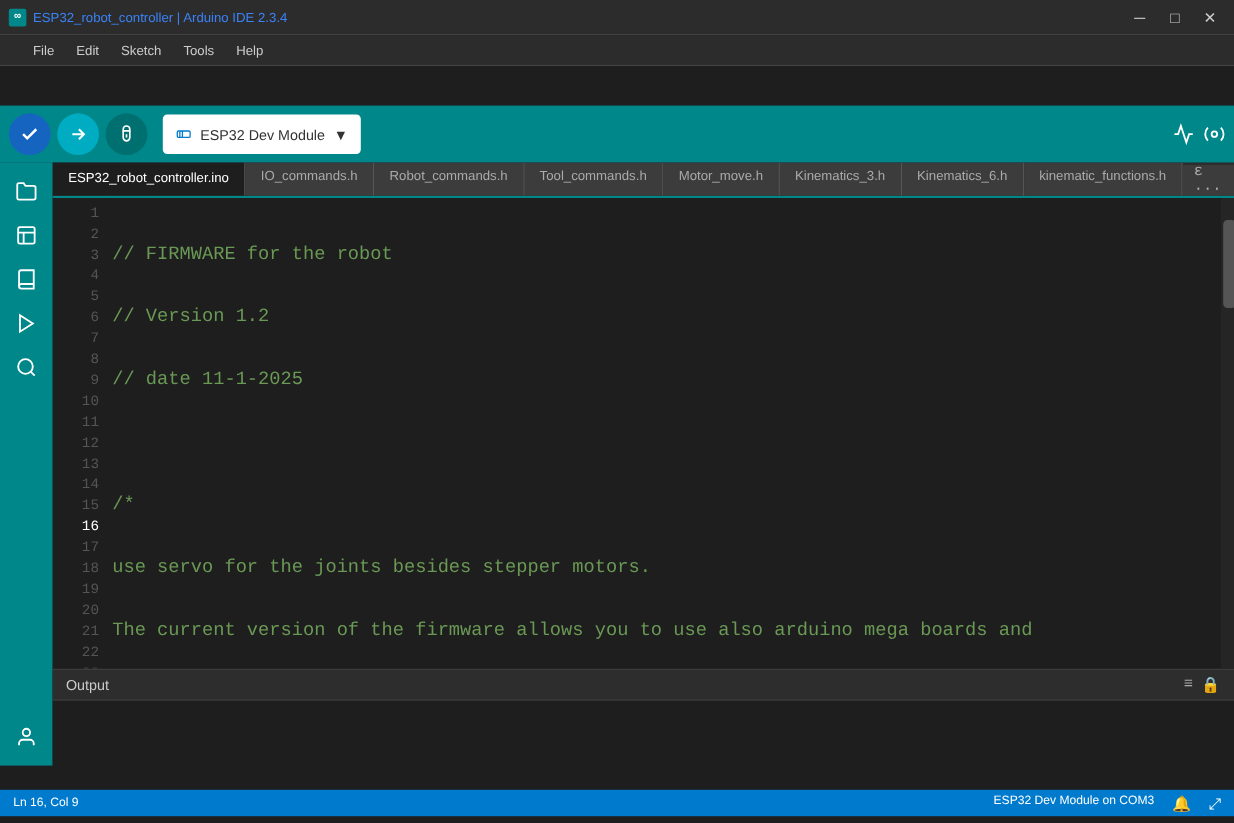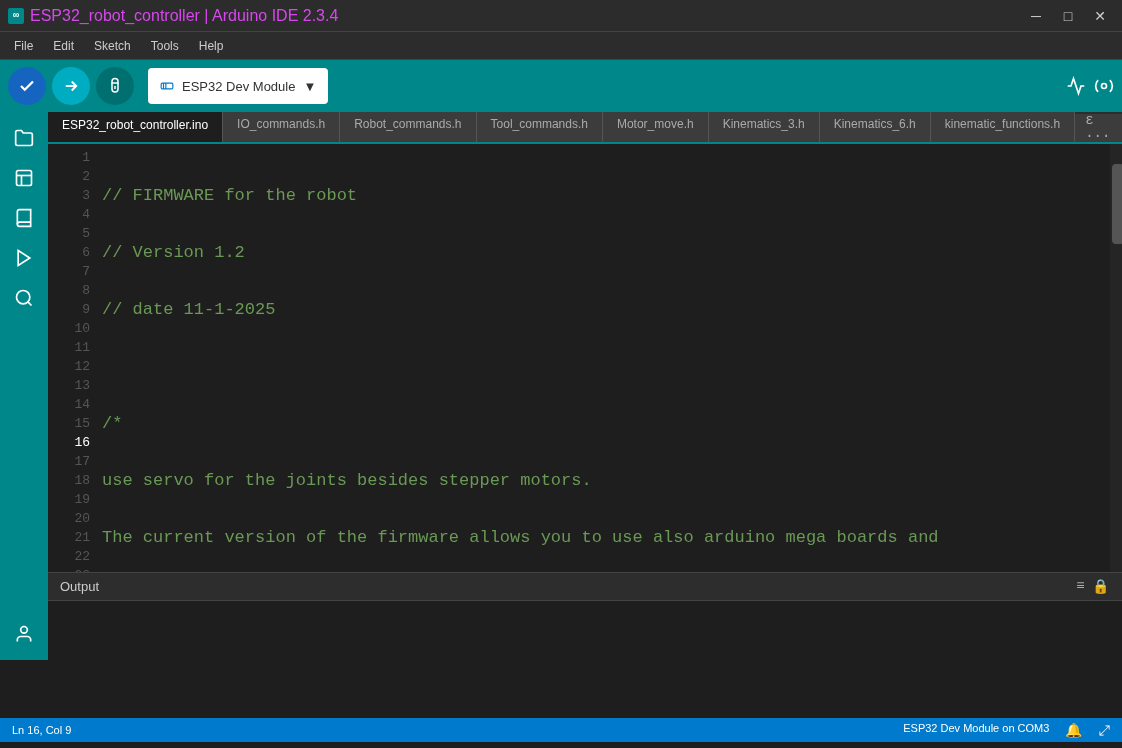--- a/index.html
+++ b/index.html
@@ -10,43 +10,44 @@
       height: 32px;
       background: #2c2c2c;
       display: flex;
       align-items: center;
       justify-content: space-between;
       padding: 0 8px;
       border-bottom: 1px solid #444;
     }
     #titlebar-left { display: flex; align-items: center; gap: 6px; }
     #titlebar-icon { width: 16px; height: 16px; background: #00878A; border-radius: 2px; display: flex; align-items: center; justify-content: center; color: white; font-size: 10px; font-weight: bold; flex-shrink: 0; }
-    #titlebar-text { color: #d946ef; font-size: 16px; font-family: Segoe UI, Arial, sans-serif; }
+    #titlebar-text { color: #3b82f6; font-size: 12px; font-family: Segoe UI, Arial, sans-serif; }
     #titlebar-controls { display: flex; gap: 4px; }
     .title-btn { width: 28px; height: 20px; background: transparent; border: none; cursor: pointer; color: #ccc; font-size: 14px; display: flex; align-items: center; justify-content: center; font-family: Arial, sans-serif; }
 
     
     #menubar {
       height: 28px;
       background: #2c2c2c;
       display: flex;
       align-items: center;
-      padding: 0 4px;
+      padding: 0 20px;
       border-bottom: 1px solid #444;
     }
     .menu-item { color: #ccc; font-size: 12px; font-family: Segoe UI, Arial, sans-serif; padding: 4px 10px; cursor: pointer; }
 
     
     #toolbar {
       height: 52px;
       background: #00878A;
       display: flex;
       align-items: center;
       padding: 0 8px;
       gap: 6px;
+      margin-top: 36px;
     }
     .toolbar-btn {
       width: 38px; height: 38px;
       border-radius: 50%;
       border: none;
       cursor: pointer;
       display: flex; align-items: center; justify-content: center;
       font-size: 18px;
     }
     .toolbar-btn-verify { background: #1565c0; color: white; }

